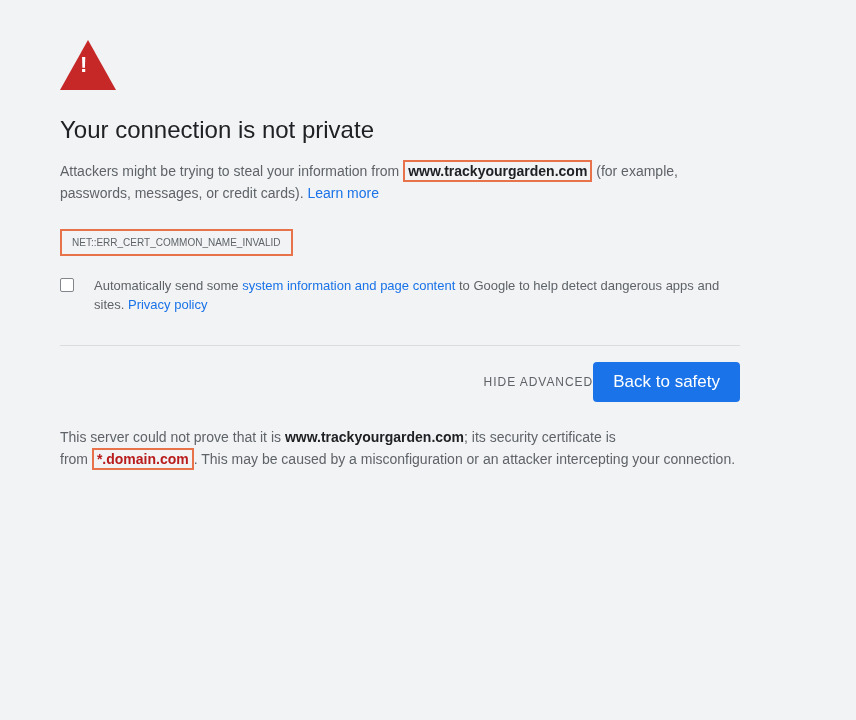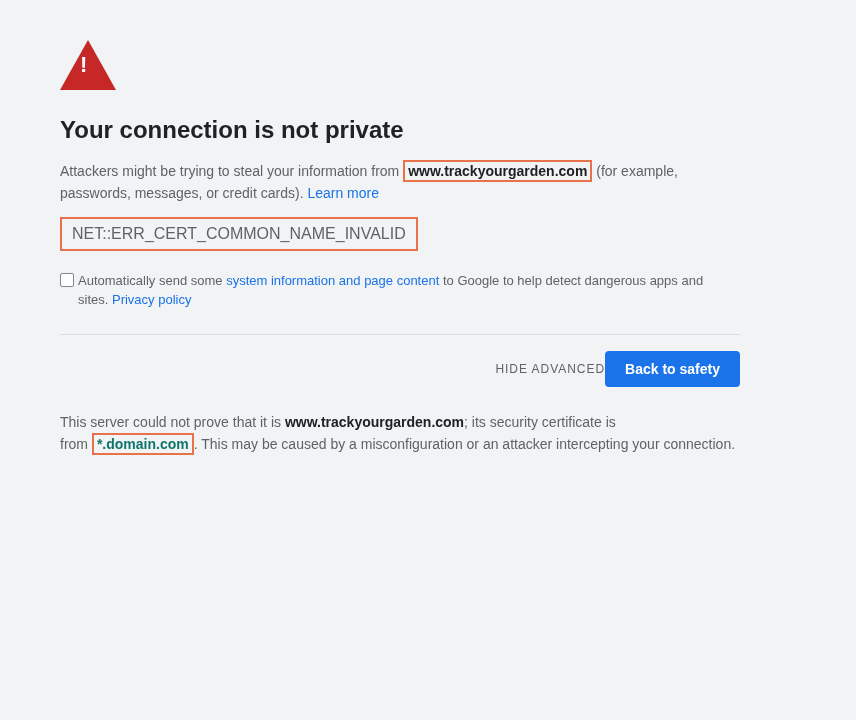--- a/index.html
+++ b/index.html
@@ -42,60 +42,60 @@
       position: absolute;
       top: 12px;
       left: -8px;
       color: white;
       font-size: 22px;
       font-weight: bold;
     }
 
     h1 {
       font-size: 24px;
-      font-weight: 700;
+      font-weight: 400;
       color: #202124;
       margin-bottom: 16px;
     }
 
     .description {
       font-size: 14px;
       color: #5f6368;
       line-height: 1.6;
-      margin-bottom: 12px;
+      margin-bottom: 24px;
     }
 
     .description a {
       color: #1a73e8;
       text-decoration: none;
     }
 
     .highlighted-domain {
       background: transparent;
       border: 2px solid #e8734a;
       padding: 1px 3px;
       font-weight: bold;
       color: #202124;
     }
 
     .error-code-box {
       display: inline-block;
       border: 2px solid #e8734a;
       padding: 6px 10px;
-      font-size: 16px;
+      font-size: 10px;
       color: #5f6368;
       margin-bottom: 20px;
       background: transparent;
     }
 
     .checkbox-section {
       display: flex;
       align-items: flex-start;
-      margin-bottom: 24px;
-      gap: 4px;
+      margin-bottom: 30px;
+      gap: 20px;
     }
 
     .checkbox-section input[type="checkbox"] {
       margin-top: 2px;
       flex-shrink: 0;
       width: 14px;
       height: 14px;
       cursor: pointer;
       border: 1px solid #80868b;
       appearance: none;
@@ -143,43 +143,43 @@
       cursor: pointer;
       text-transform: uppercase;
       padding: 0;
     }
 
     .back-to-safety-btn {
       background-color: #1a73e8;
       color: white;
       border: none;
       padding: 10px 20px;
-      font-size: 14px;
-      font-weight: 700;
+      font-size: 17px;
+      font-weight: 400;
       border-radius: 4px;
       cursor: pointer;
     }
 
     .advanced-info {
       font-size: 14px;
       color: #5f6368;
       line-height: 1.6;
       margin-bottom: 20px;
     }
 
     .advanced-info .bold-domain {
       font-weight: bold;
       color: #202124;
     }
 
     .domain-highlight-box {
       border: 2px solid #e8734a;
       padding: 1px 3px;
       font-weight: bold;
-      color: #0f766e;
+      color: #b91c1c;
     }
 
     .proceed-link {
       display: block;
       color: #5f6368;
       text-decoration: underline;
       font-size: 13px;
       cursor: pointer;
     }
   </style>

